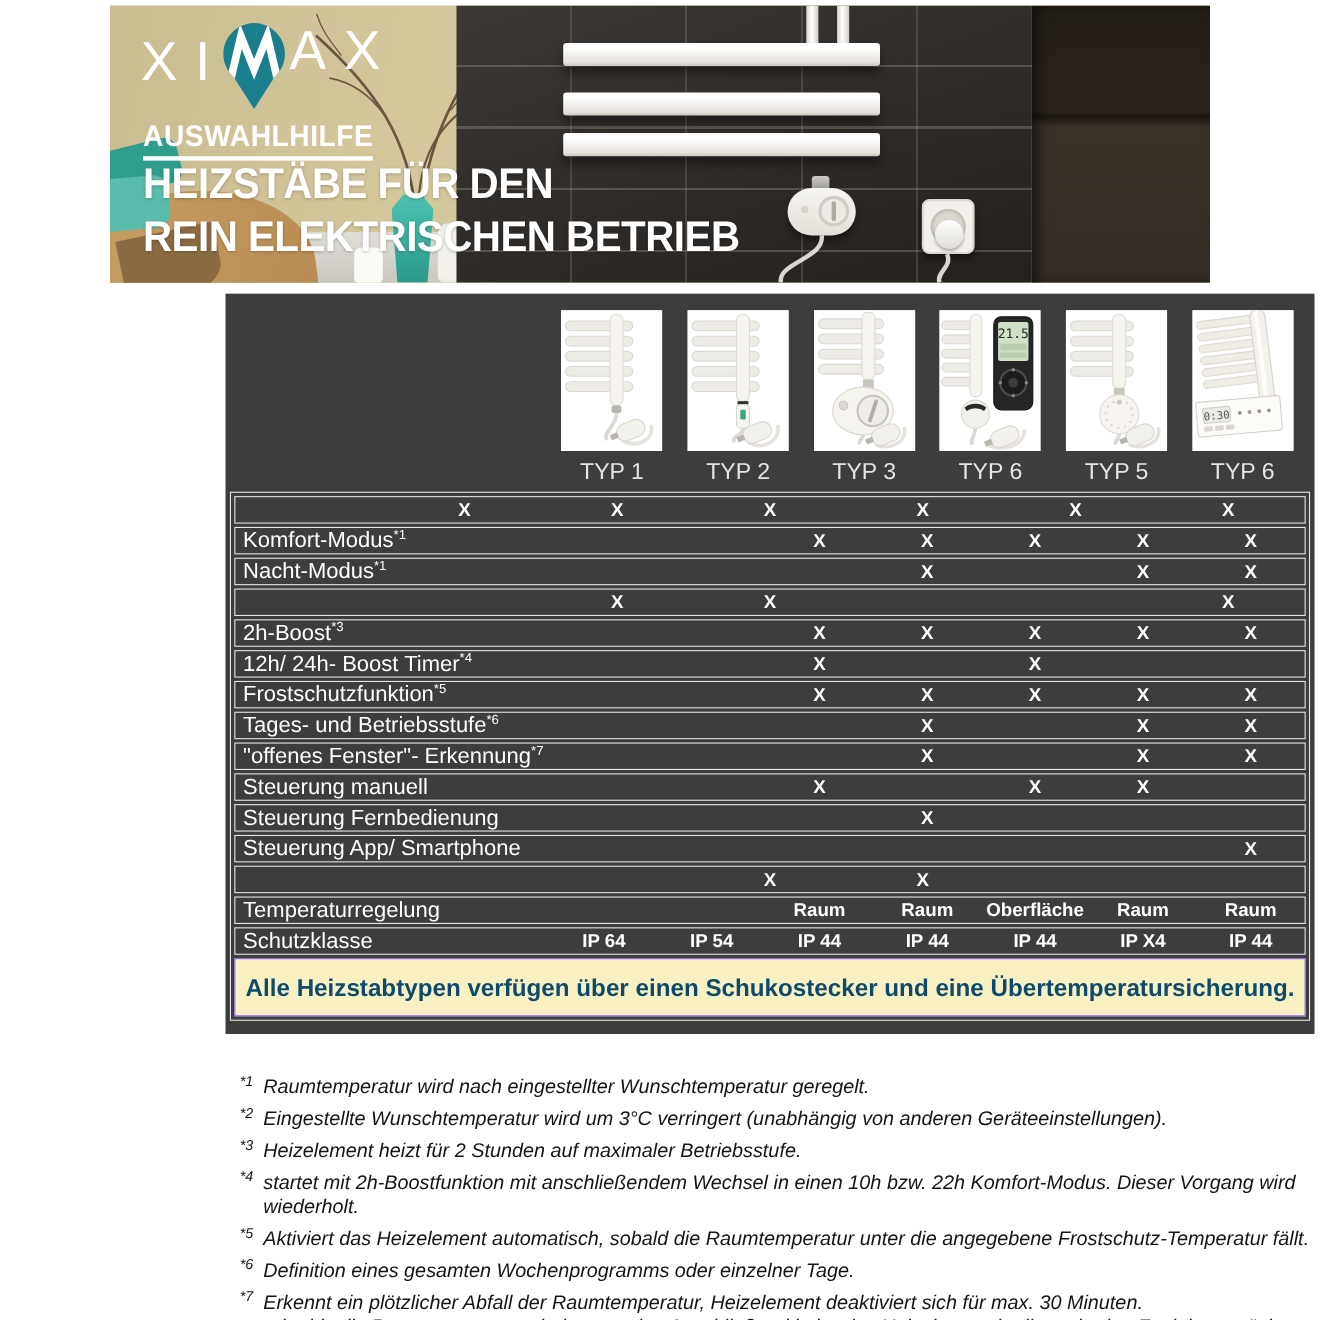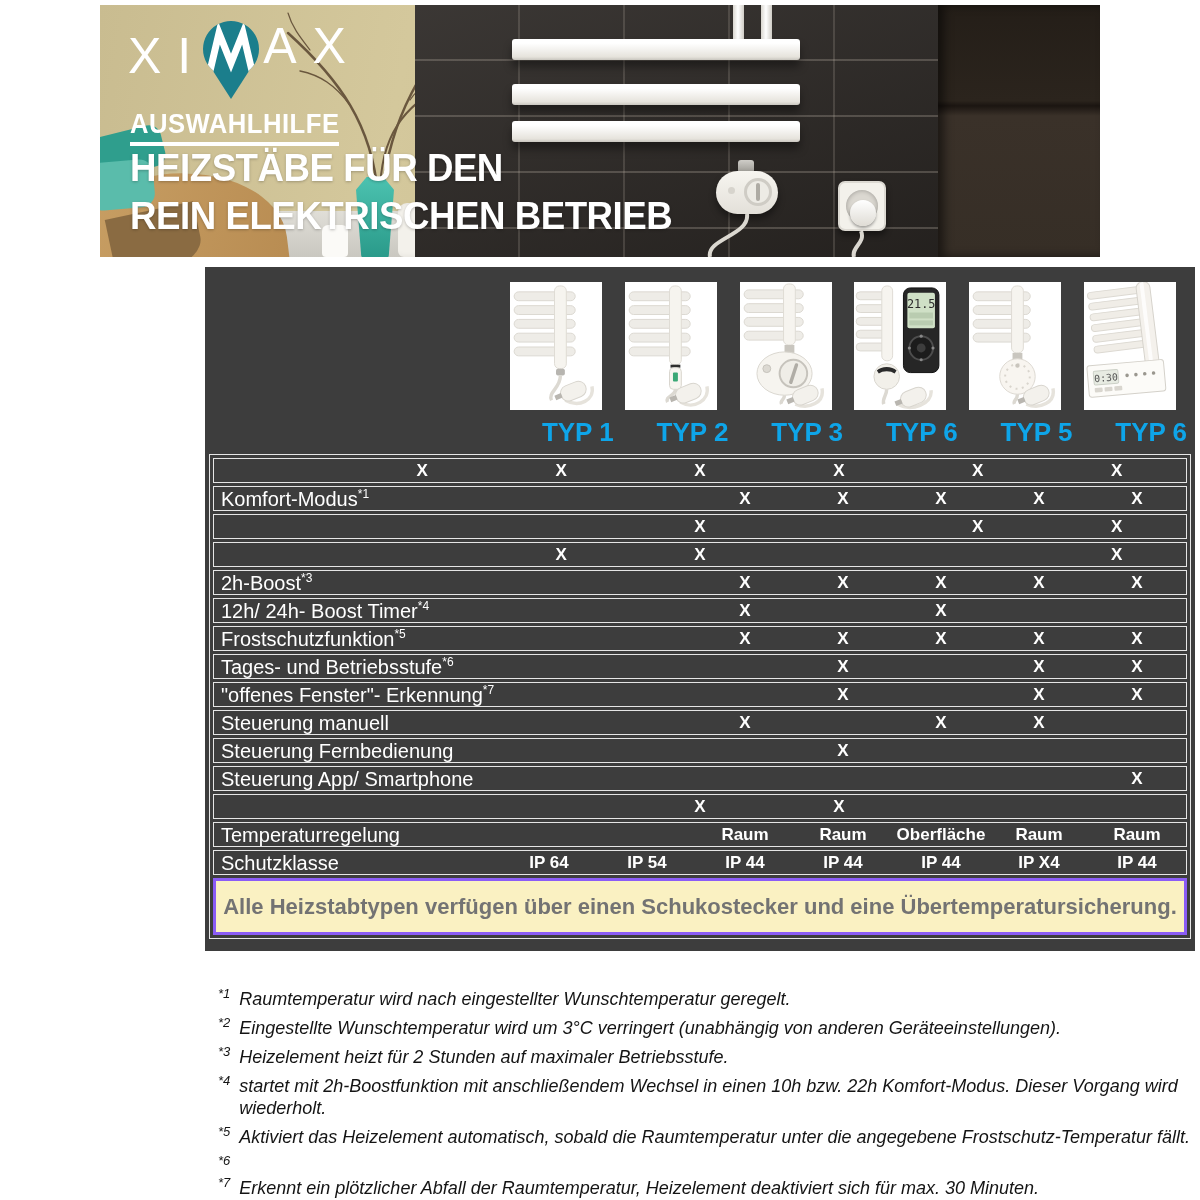--- a/index.html
+++ b/index.html
@@ -85,30 +85,30 @@
     transform:scaleX(.95); transform-origin:left; }
   .hero-title { position:absolute; left:30px; color:#fff; font-size:39px; font-weight:bold;
     letter-spacing:-.5px; transform:scaleX(.94); transform-origin:left; white-space:nowrap;
     text-shadow:0 1px 3px rgba(0,0,0,.25); }
   .hero-title.t1 { top:141px; } .hero-title.t2 { top:189px; }
 
   
   .panel { width:990px; margin:10px 0 0 105px; background:#3d3d3d; padding:15px 0 12px 0; }
   .hrow { display:flex; margin:0 4px; padding:0 4px; }
   .hspacer { flex:0 0 286px; }
-  .hcol { flex:1; text-align:right; }
+  .hcol { flex:1; text-align:center; }
   .thumb { width:92px; height:128px; margin:0 auto; background:#fff; display:block; }
-  .hcol-label { color:#0ea5e9; font-weight:bold; font-size:26px; padding:7px 0 6px; }
+  .hcol-label { color:#e5e5e5; font-weight:normal; font-size:21px; padding:7px 0 6px; }
   .rows-wrap { margin:0 4px; border:1px solid #e6e6e6; padding:3px; }
   .trow { display:flex; align-items:center; border:1px solid #e6e6e6; height:25px; margin-bottom:3px; }
   .tlabel { flex:0 0 286px; padding-left:7px; color:#fff; font-size:20px; white-space:nowrap; overflow:hidden; }
   .tlabel sup { font-size:12px; }
   .tcell { flex:1; text-align:center; color:#fff; font-weight:bold; font-size:17px; }
-  .banner { margin-top:1px; border:3px solid #8b5cf6; background:#faf1c2; text-align:center;
-    font-weight:bold; font-size:22px; color:#737373; padding:13px 0 12px; }
+  .banner { margin-top:1px; border:1px solid #8b5cf6; background:#faf1c2; text-align:center;
+    font-weight:bold; font-size:22px; color:#0c4a6e; padding:13px 0 12px; }
 
   
   .footnotes { margin:38px 0 0 118px; width:980px; font-style:italic; font-size:18px; color:#141414; }
   .fn { display:flex; gap:9px; margin-bottom:7px; }
   .fn-mark { flex:0 0 auto; font-size:13px; position:relative; top:-3px; }
   .fn-body { line-height:1.22; }
 </style>
 </head>
 <body>
 
@@ -364,20 +364,21 @@
     <div class="tcell"></div>
     <div class="tcell"></div>
     <div class="tcell">X</div>
     <div class="tcell">X</div>
     <div class="tcell">X</div>
     <div class="tcell">X</div>
     <div class="tcell">X</div>
   </div>
 
   <div class="trow">
+    <div class="tlabel"><span class="tlabel-text">Nacht-Modus</span><sup>*1</sup></div>
     <div class="tcell"></div>
     <div class="tcell"></div>
     <div class="tcell"></div>
     <div class="tcell">X</div>
     <div class="tcell"></div>
     <div class="tcell">X</div>
     <div class="tcell">X</div>
   </div>
 
   <div class="trow">
@@ -544,20 +545,23 @@
 
   <div class="fn">
     <span class="fn-mark">*5</span>
     <span class="fn-body">
           <div>Aktiviert das Heizelement automatisch, sobald die Raumtemperatur unter die angegebene Frostschutz-Temperatur fällt.</div>
         </span>
   </div>
 
   <div class="fn">
     <span class="fn-mark">*6</span>
+    <span class="fn-body">
+          <div>Definition eines gesamten Wochenprogramms oder einzelner Tage.</div>
+        </span>
   </div>
 
   <div class="fn">
     <span class="fn-mark">*7</span>
     <span class="fn-body">
           <div>Erkennt ein plötzlicher Abfall der Raumtemperatur, Heizelement deaktiviert sich für max. 30 Minuten.</div>
           <div>oder bis die Raumtemperatur wieder ansteigt. Anschließend kehrt das Heizelement in die vorherige Funktion zurück.</div>
         </span>
   </div>
 </div>

